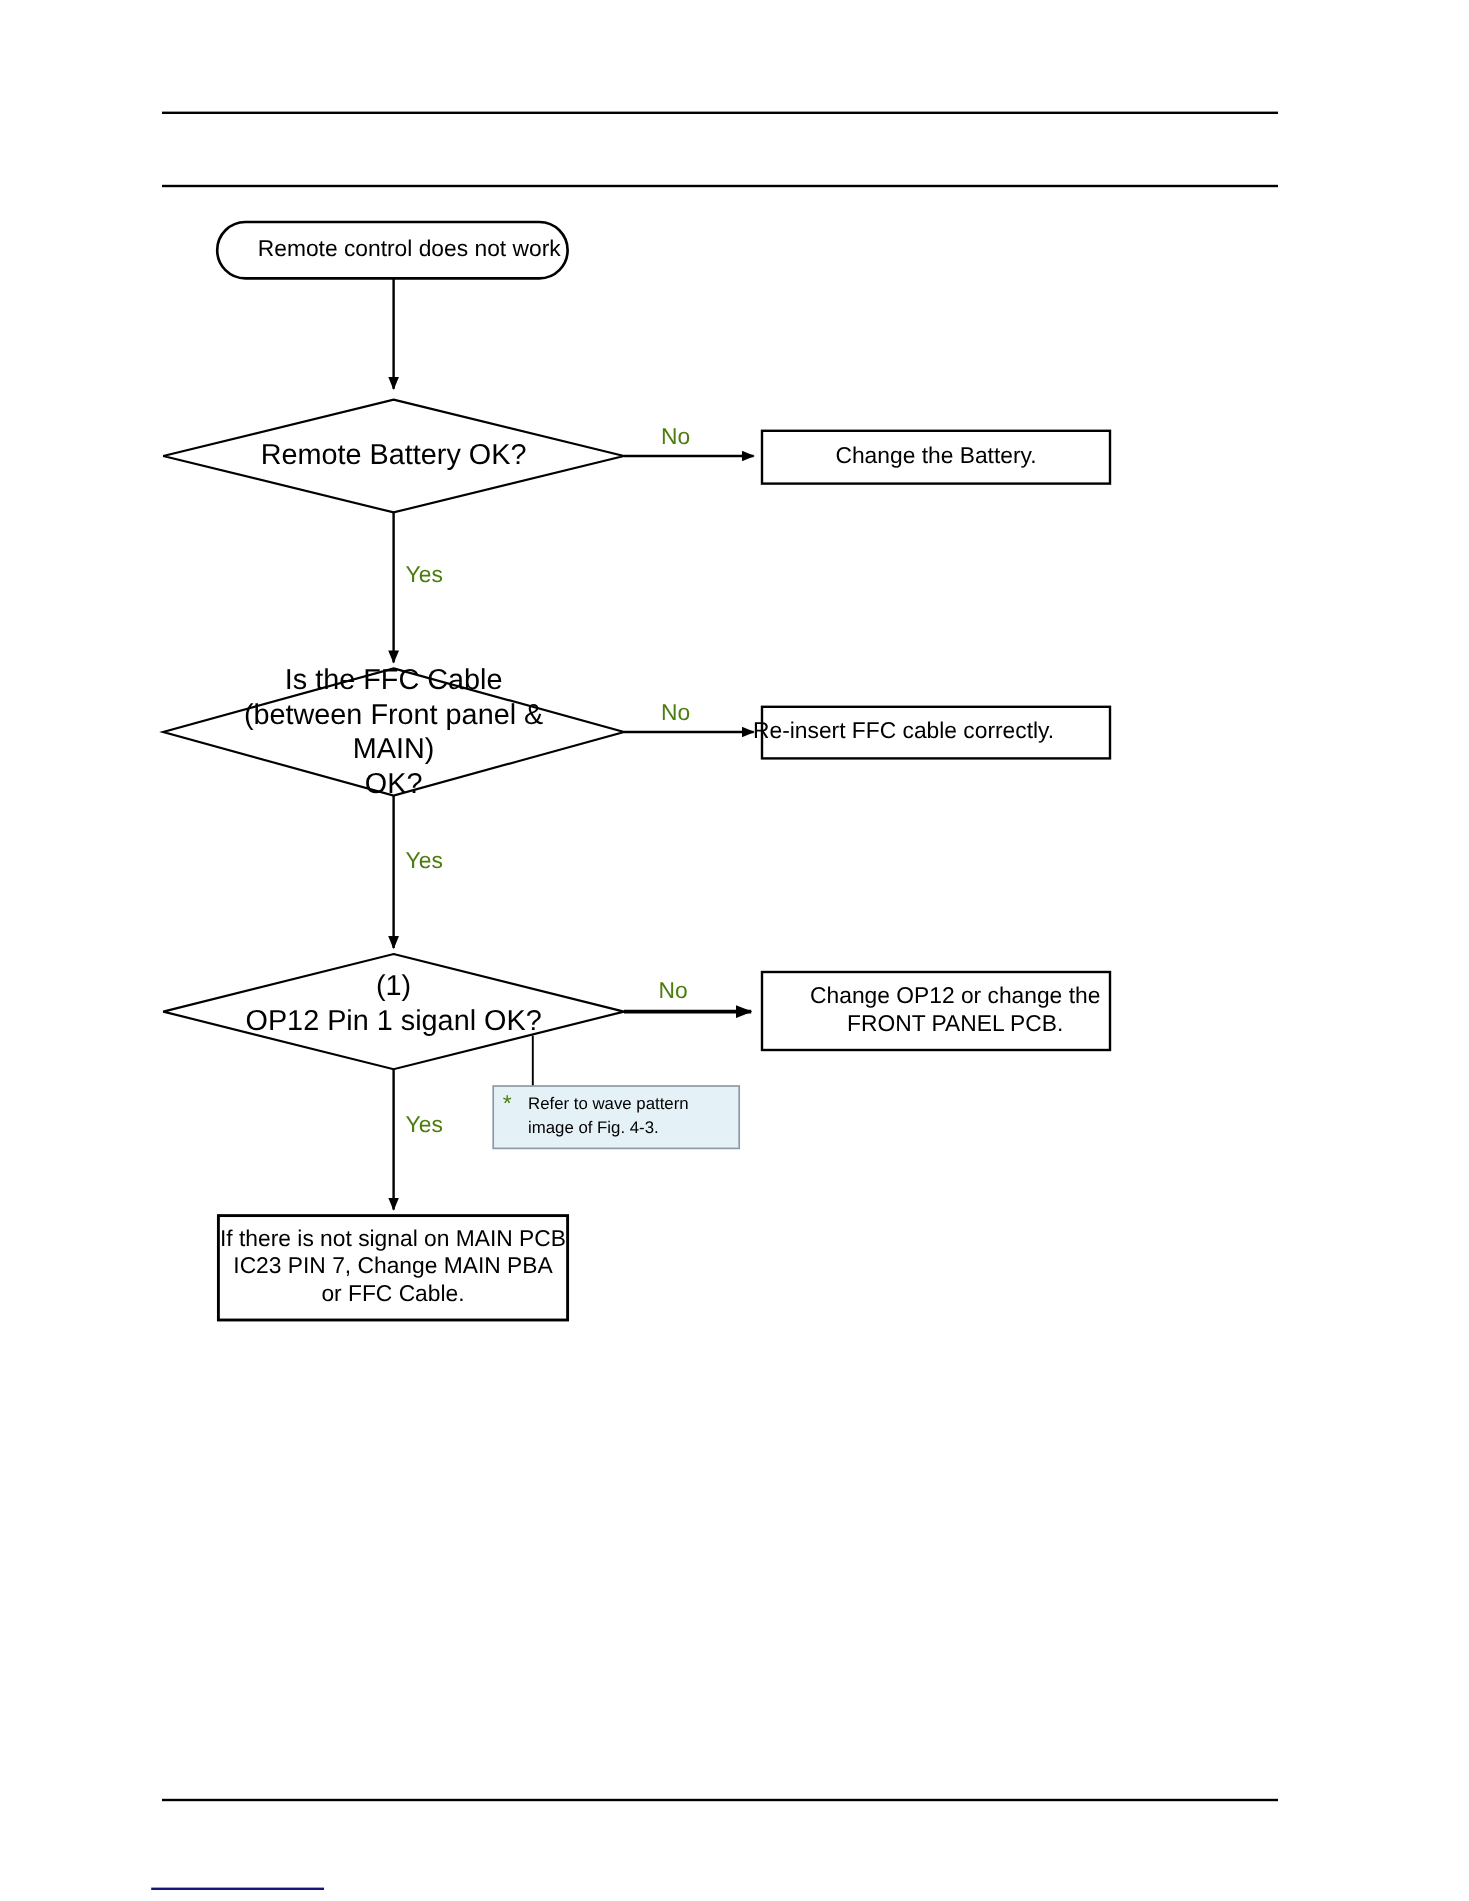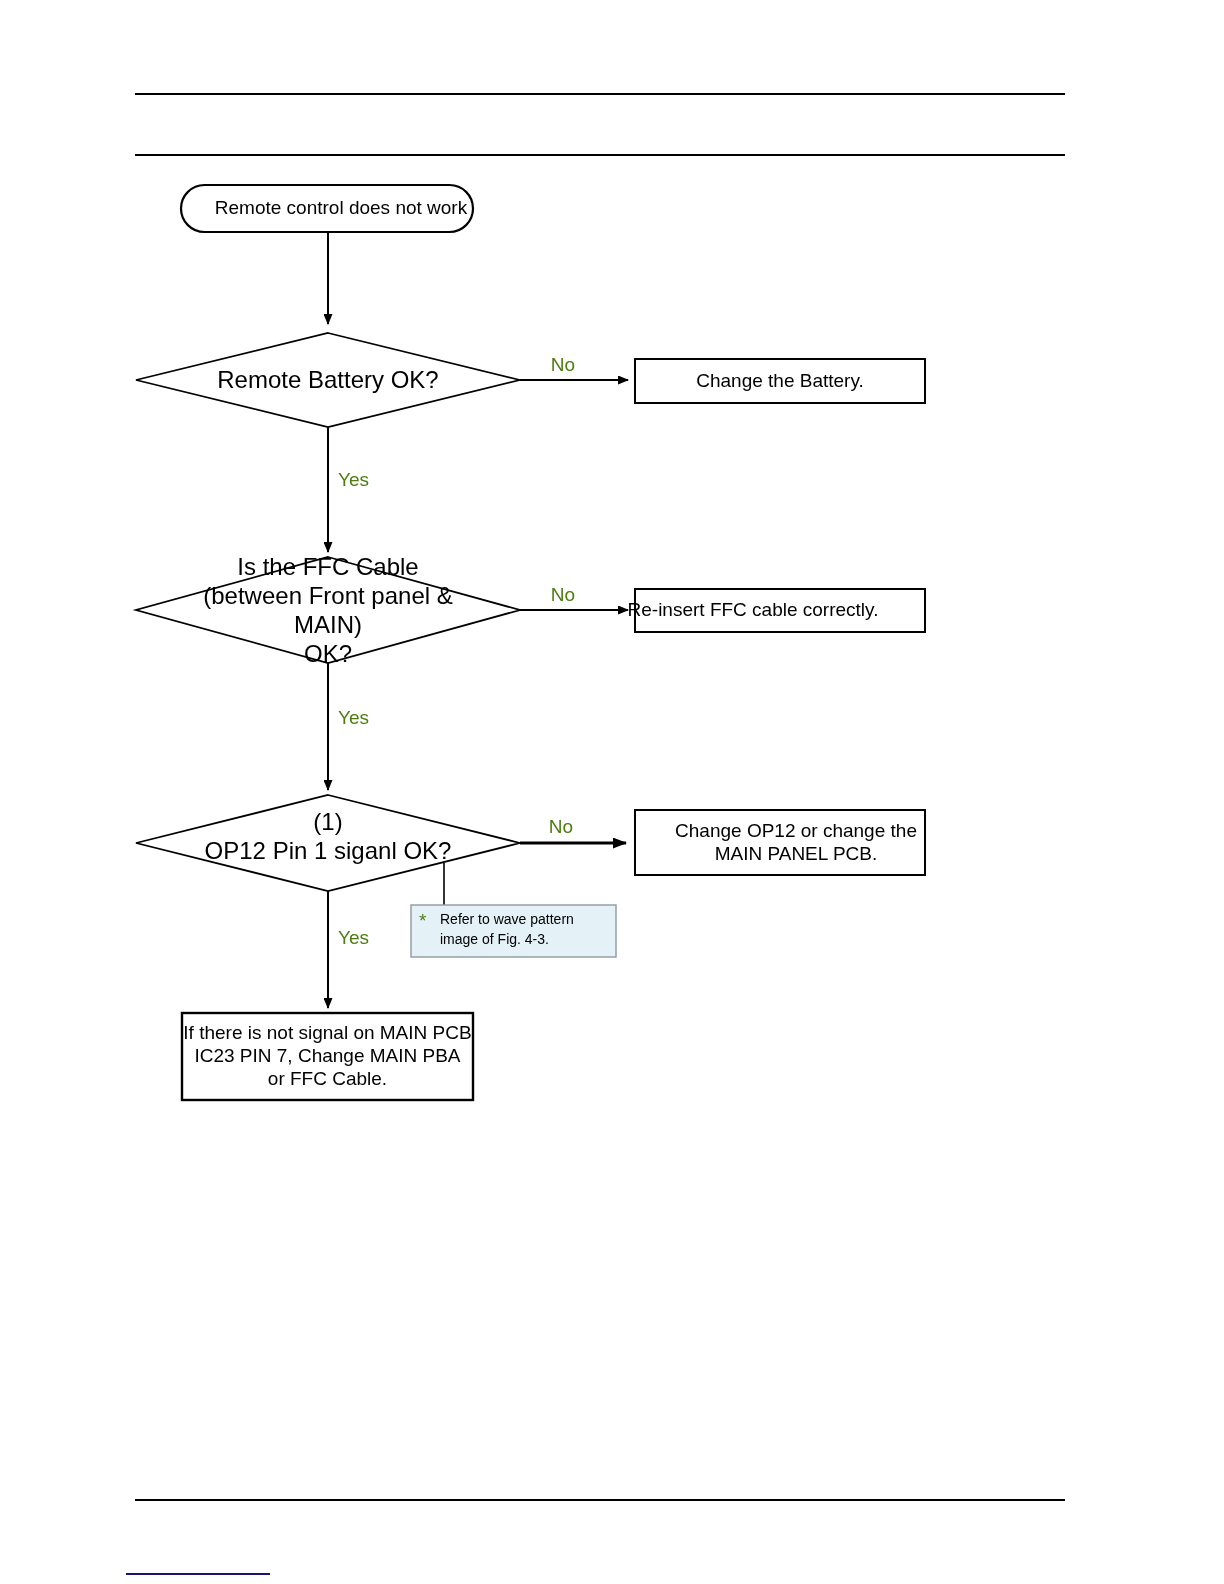--- a/index.html
+++ b/index.html
@@ -152,21 +152,21 @@
         <div>OP12 Pin 1 siganl OK?</div>
       </div>
     </div>
 
   <div class="lbl fs-branch" style="left:541px; top:816px; width:40px;">No</div>
   <div class="lbl fs-branch" style="left:338px; top:927px; width:46px; text-align:left;">Yes</div>
 
   <div class="node-text fs-box" style="left:635px; top:810px; width:246px; height:65px;margin-left:38px;">
       <div>
         <div>Change OP12 or change the</div>
-        <div>MAIN PANEL PCB.</div>
+        <div>FRONT PANEL PCB.</div>
       </div>
     </div>
 
   <div class="lbl fs-note" style="left:419px; top:910px; width:16px; text-align:left;">*</div>
   <div class="note-text" style="left:440px; top:910px; width:172px;">
       <div>
         <div>Refer to wave pattern</div>
         <div>image of Fig. 4-3.</div>
       </div>
     </div>

